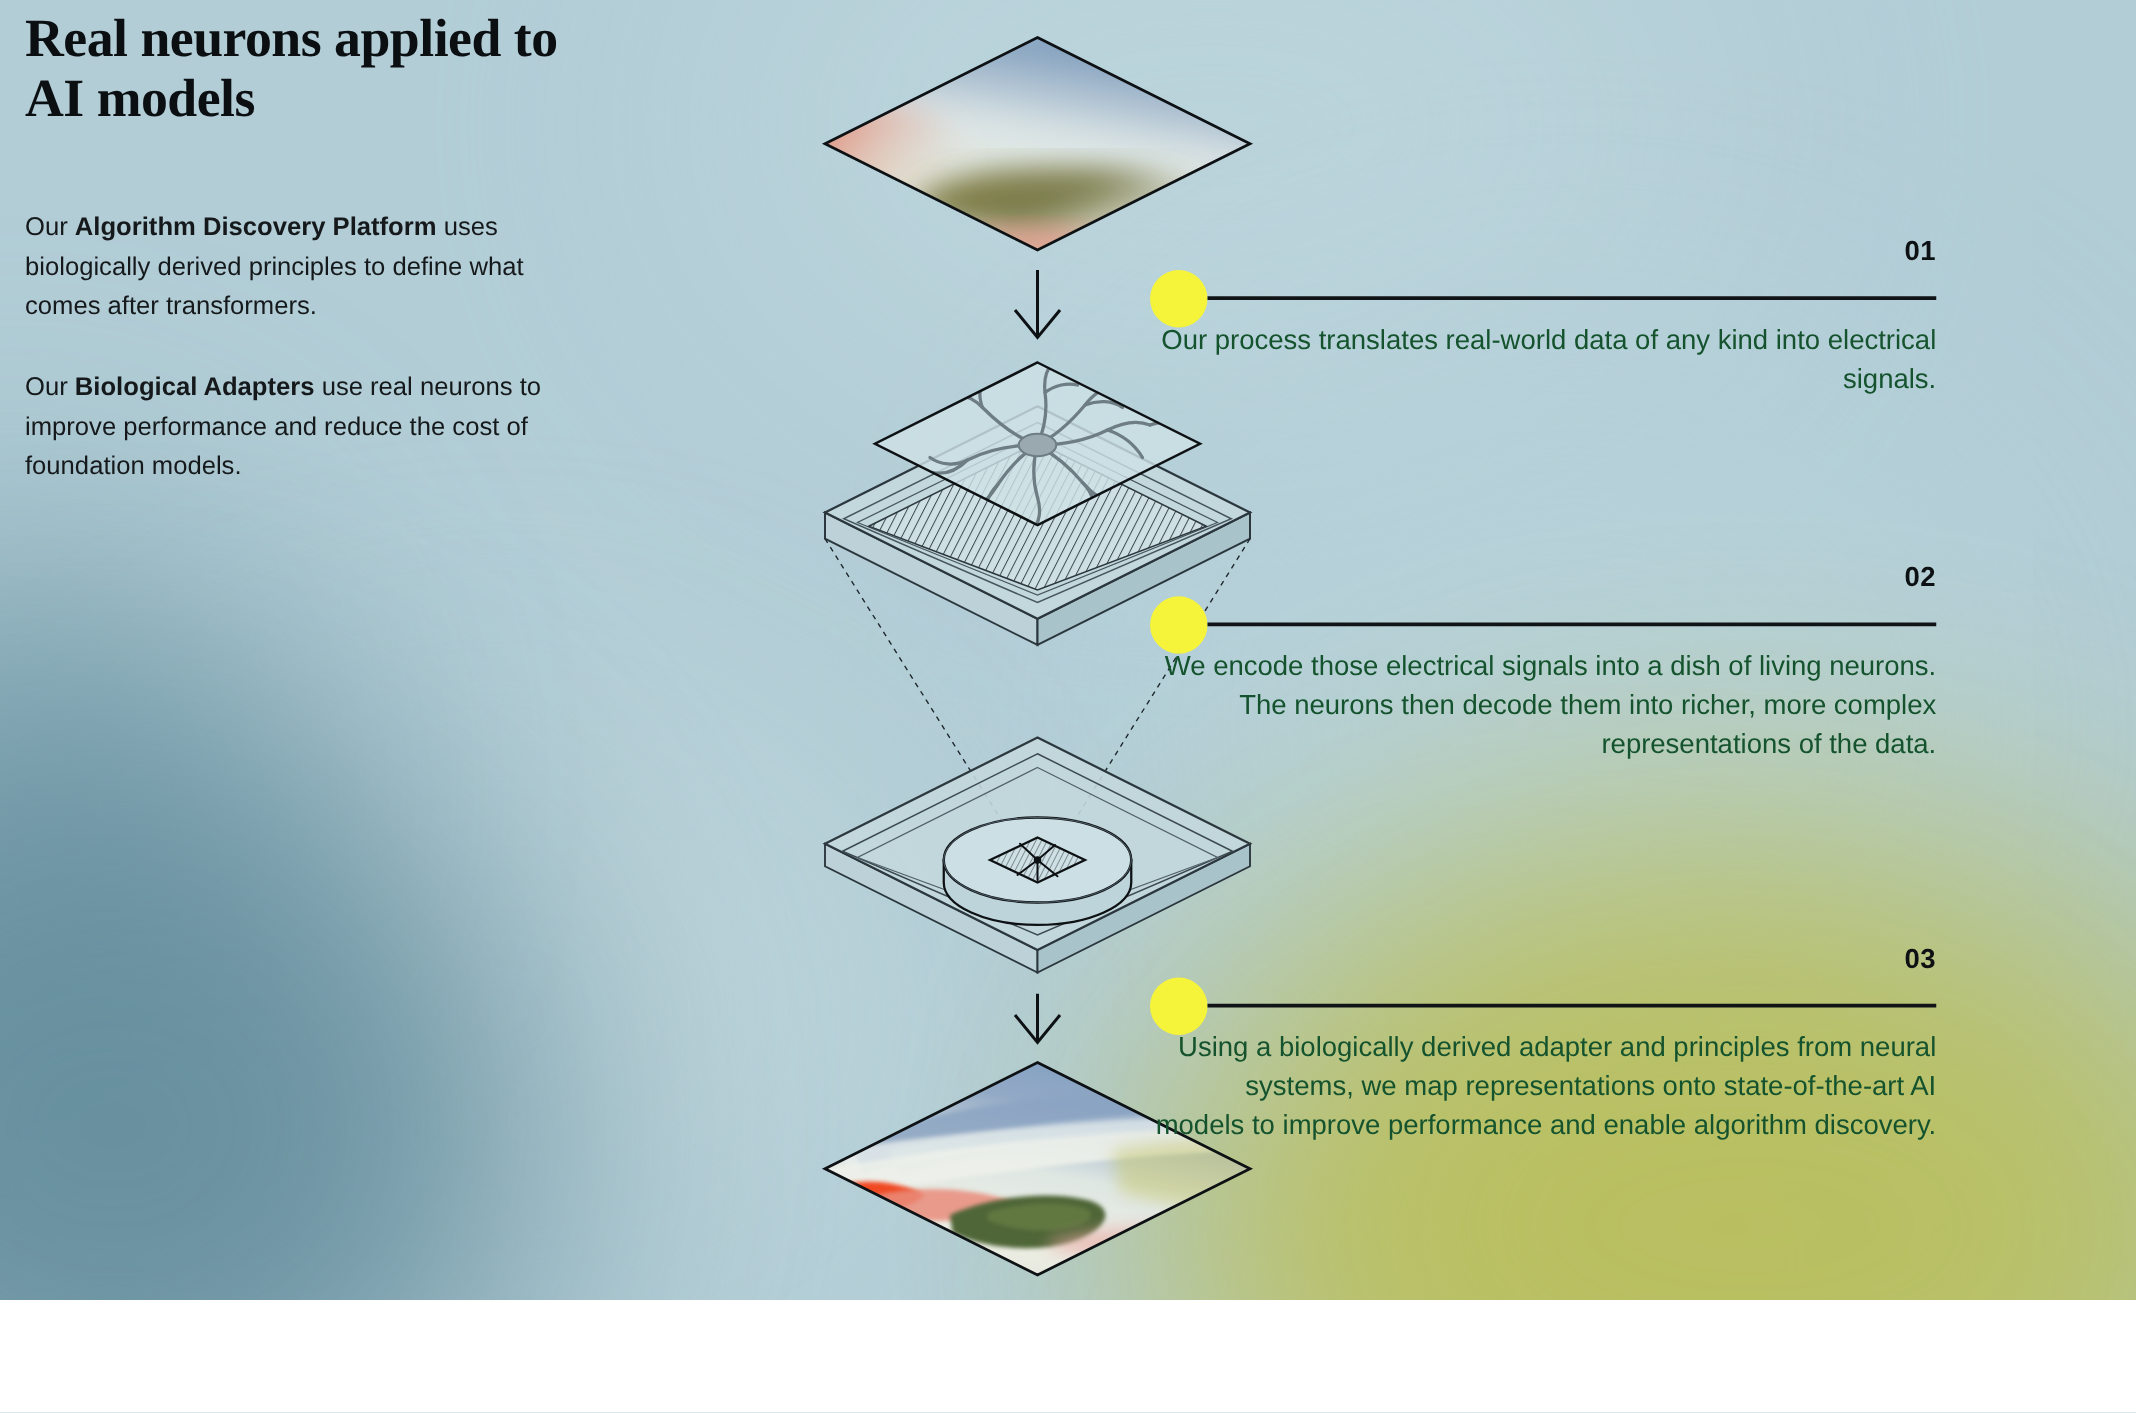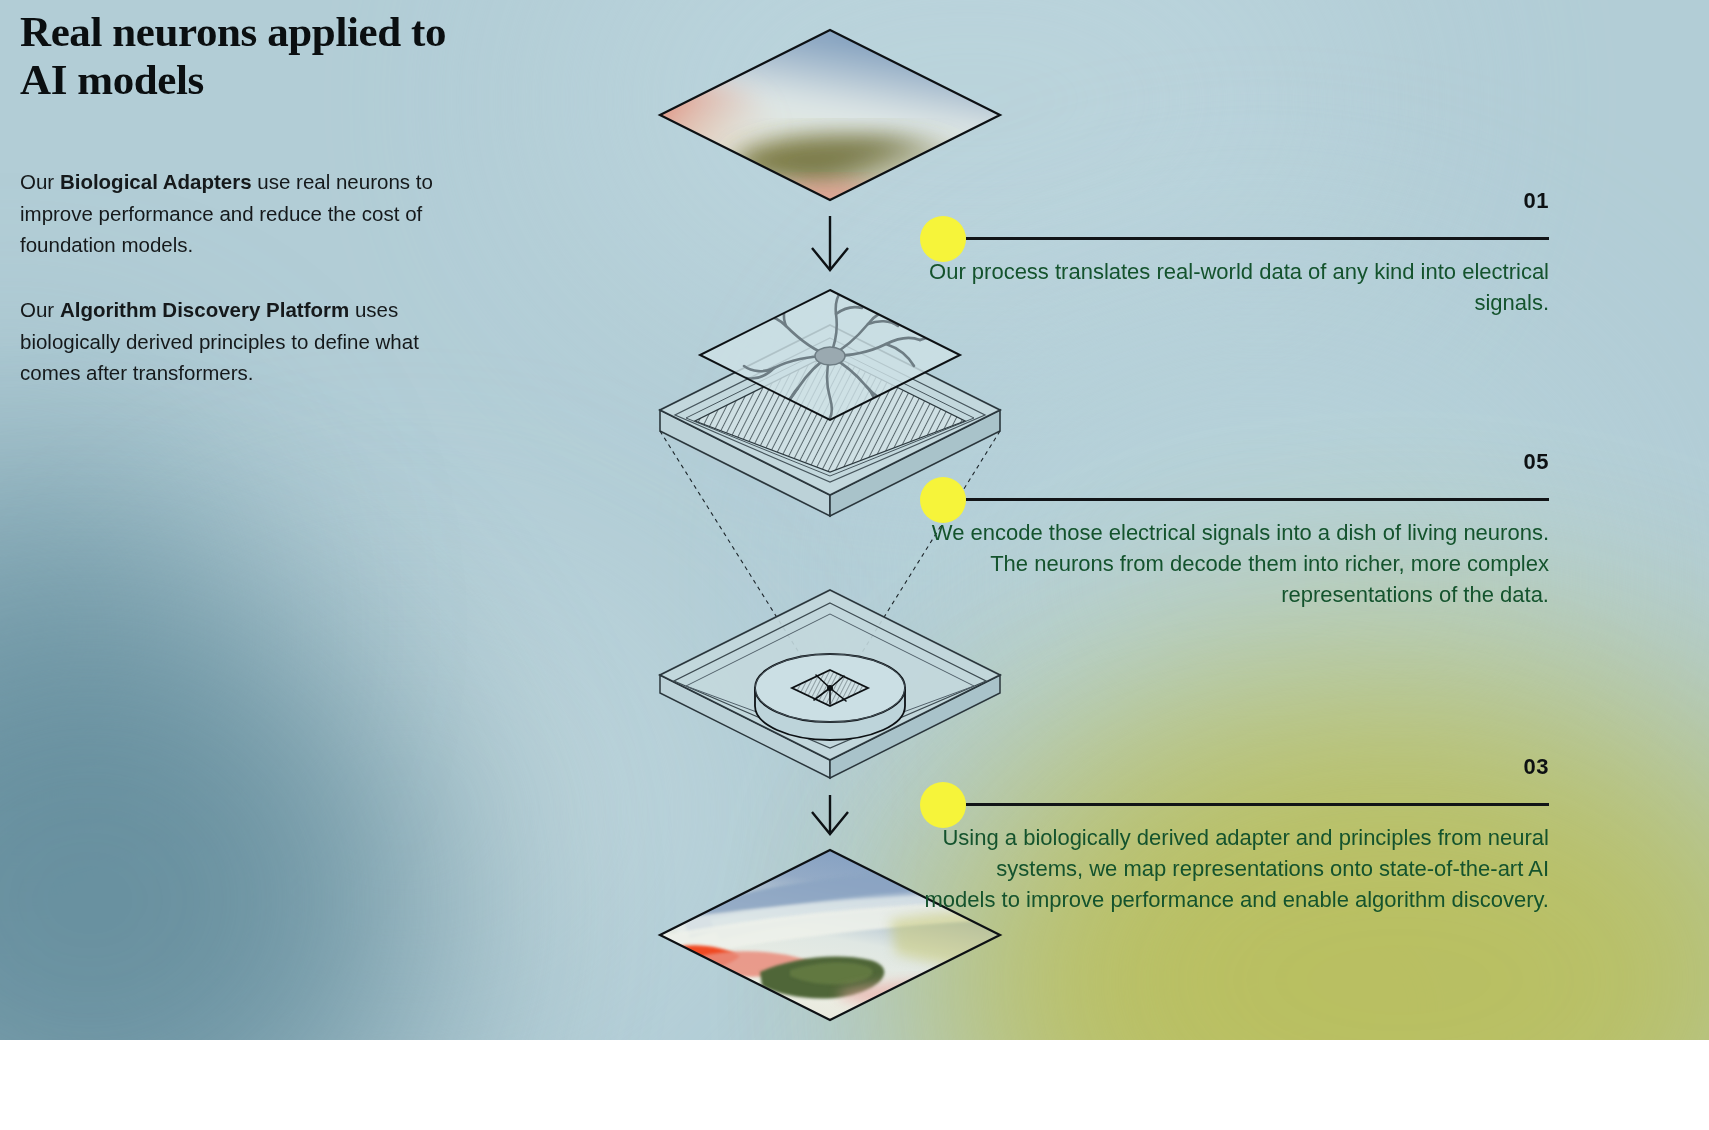--- a/index.html
+++ b/index.html
@@ -147,22 +147,22 @@
     <div class="blob blob-mid"></div>
     <div class="blob blob-pale"></div>
     <div class="blob blob-steel2"></div>
     <div class="blob blob-steel"></div>
     <div class="blob blob-olive2"></div>
     <div class="blob blob-olive"></div>
   </div>
 
   <div class="left-col">
     <h1 class="headline">Real neurons applied to AI models</h1>
+    <p class="para"><span>Our </span><b>Algorithm Discovery Platform</b><span> uses biologically derived principles to define what comes after transformers.</span></p>
     <p class="para"><span>Our </span><b>Biological Adapters</b><span> use real neurons to improve performance and reduce the cost of foundation models.</span></p>
-    <p class="para"><span>Our </span><b>Algorithm Discovery Platform</b><span> uses biologically derived principles to define what comes after transformers.</span></p>
   </div>
 
   <svg id="diagram" viewBox="0 0 380 1010">
     <defs>
 
       <linearGradient id="inSky" x1="0.62" y1="0" x2="0.3" y2="1">
         <stop offset="0%" stop-color="#6d8fb5"></stop>
         <stop offset="22%" stop-color="#9fb6cb"></stop>
         <stop offset="45%" stop-color="#dde6e6"></stop>
         <stop offset="70%" stop-color="#e2e6dc"></stop>
@@ -341,22 +341,22 @@
   <div class="step" id="step1">
     <div class="step-dot"></div>
     <div class="step-rule"></div>
     <div class="step-num">01</div>
     <div class="step-text">Our process translates real-world data of any kind into electrical signals.</div>
   </div>
 
   <div class="step" id="step2">
     <div class="step-dot"></div>
     <div class="step-rule"></div>
-    <div class="step-num">05</div>
-    <div class="step-text">We encode those electrical signals into a dish of living neurons. The neurons from decode them into richer, more complex representations of the data.</div>
+    <div class="step-num">02</div>
+    <div class="step-text">We encode those electrical signals into a dish of living neurons. The neurons then decode them into richer, more complex representations of the data.</div>
   </div>
 
   <div class="step" id="step3">
     <div class="step-dot"></div>
     <div class="step-rule"></div>
     <div class="step-num">03</div>
     <div class="step-text">Using a biologically derived adapter and principles from neural systems, we map representations onto state-of-the-art AI models to improve performance and enable algorithm discovery.</div>
   </div>
 
 </div>

